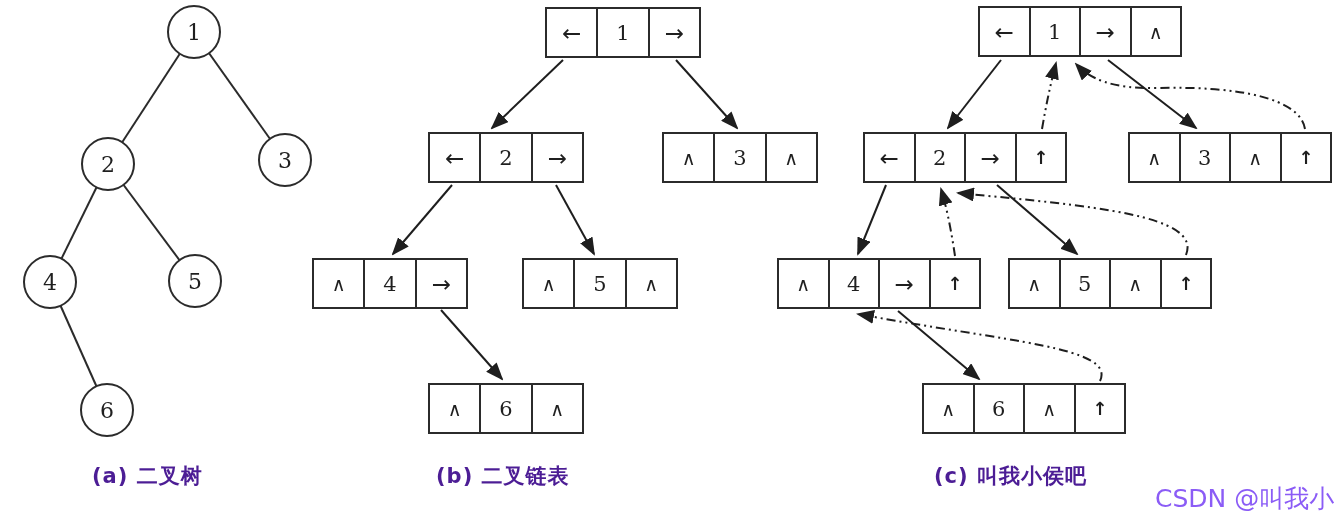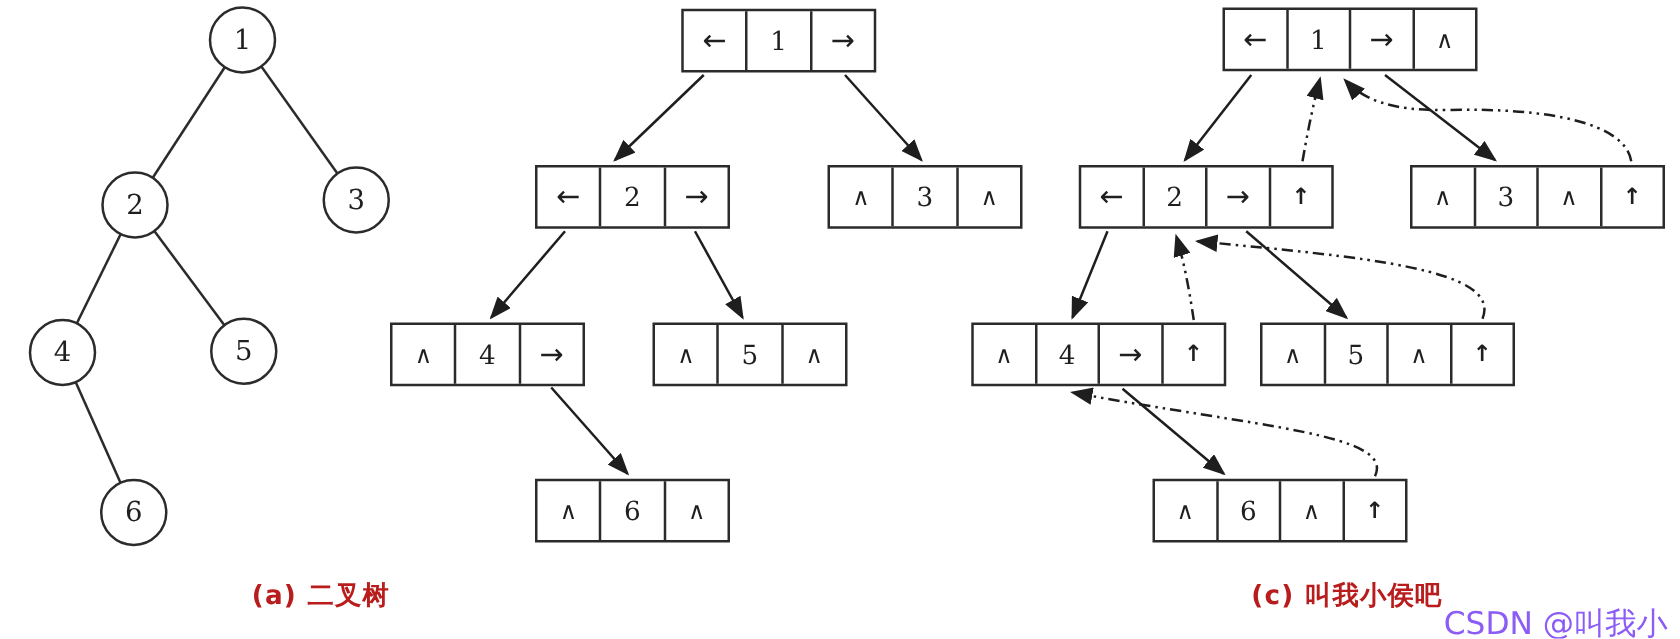--- a/index.html
+++ b/index.html
@@ -13,21 +13,21 @@
          background:#ffffff;box-sizing:border-box;display:flex;align-items:center;justify-content:center;
          font-size:22px;color:#1f1f1f;font-family:"DejaVu Serif", serif;}
   .lnode{position:absolute;display:flex;background:#ffffff;border:2px solid #2b2b2b;box-sizing:border-box;}
   .cell{flex:1;display:flex;align-items:center;justify-content:center;
         border-right:2px solid #2b2b2b;color:#1f1f1f;overflow:hidden;}
   .cell:last-child{border-right:none;}
   .g-num{font-family:"DejaVu Serif", serif;font-size:21px;}
   .g-arrow{font-family:"DejaVu Sans", sans-serif;font-size:23px;}
   .g-null{font-family:"DejaVu Sans", sans-serif;font-size:19px;}
   .g-up{font-family:"DejaVu Sans", sans-serif;font-size:18px;font-weight:bold;}
-  .caption{position:absolute;width:220px;text-align:right;font-size:21px;color:#b91c1c;
+  .caption{position:absolute;width:220px;text-align:left;font-size:21px;color:#4c1d95;
            font-family:"DejaVu Sans", sans-serif;letter-spacing:1px;font-weight:600;}
   .watermark{position:absolute;font-size:25px;color:#8b5cf6;font-family:"DejaVu Sans", sans-serif;}
 </style>
 </head>
 <body>
 
 <div class="canvas" id="fig">
   <svg id="connectors" width="1344" height="511">
     <defs>
       <marker id="ah" markerWidth="9" markerHeight="7" refX="8" refY="3.5" orient="auto" markerUnits="strokeWidth">
@@ -49,20 +49,21 @@
       <line x1="886" y1="185" x2="858" y2="254" class="conn" marker-end="url(#ah)"></line>
       <line x1="997" y1="185" x2="1077" y2="254" class="conn" marker-end="url(#ah)"></line>
       <line x1="898" y1="311" x2="979" y2="379" class="conn" marker-end="url(#ah)"></line>
       <path d="M1042,129 C1046,106 1050,86 1056,63" class="conn dashdot" marker-end="url(#ah)"></path>
       <path d="M1305,129 C1300,98 1238,86 1158,88 C1112,89 1090,79 1076,64" class="conn dashdot" marker-end="url(#ah)"></path>
       <path d="M955,256 C952,236 948,212 941,189" class="conn dashdot" marker-end="url(#ah)"></path>
       <path d="M1186,255 C1202,215 1092,206 958,193" class="conn dashdot" marker-end="url(#ah)"></path>
       <path d="M1100,381 C1116,347 1008,342 858,314" class="conn dashdot" marker-end="url(#ah)"></path>
     </svg>
   <div class="caption" style="left:92px;top:462px">(a) 二叉树</div>
+  <div class="caption" style="left:436px;top:462px">(b) 二叉链表</div>
   <div class="caption" style="left:934px;top:462px">(c) 叫我小侯吧</div>
   <div class="watermark" style="left:1155px;top:482px">CSDN @叫我小侯吧</div>
 <div class="tnode" style="left: 167px; top: 5px;">1</div>
     <div class="tnode" style="left: 81px; top: 137px;">2</div>
     <div class="tnode" style="left: 258px; top: 133px;">3</div>
     <div class="tnode" style="left: 23px; top: 255px;">4</div>
     <div class="tnode" style="left: 168px; top: 254px;">5</div>
     <div class="tnode" style="left: 80px; top: 383px;">6</div>
     <div class="lnode" style="left: 545px; top: 7px; width: 156px; height: 51px;">
       <div class="cell g-arrow">←</div>

